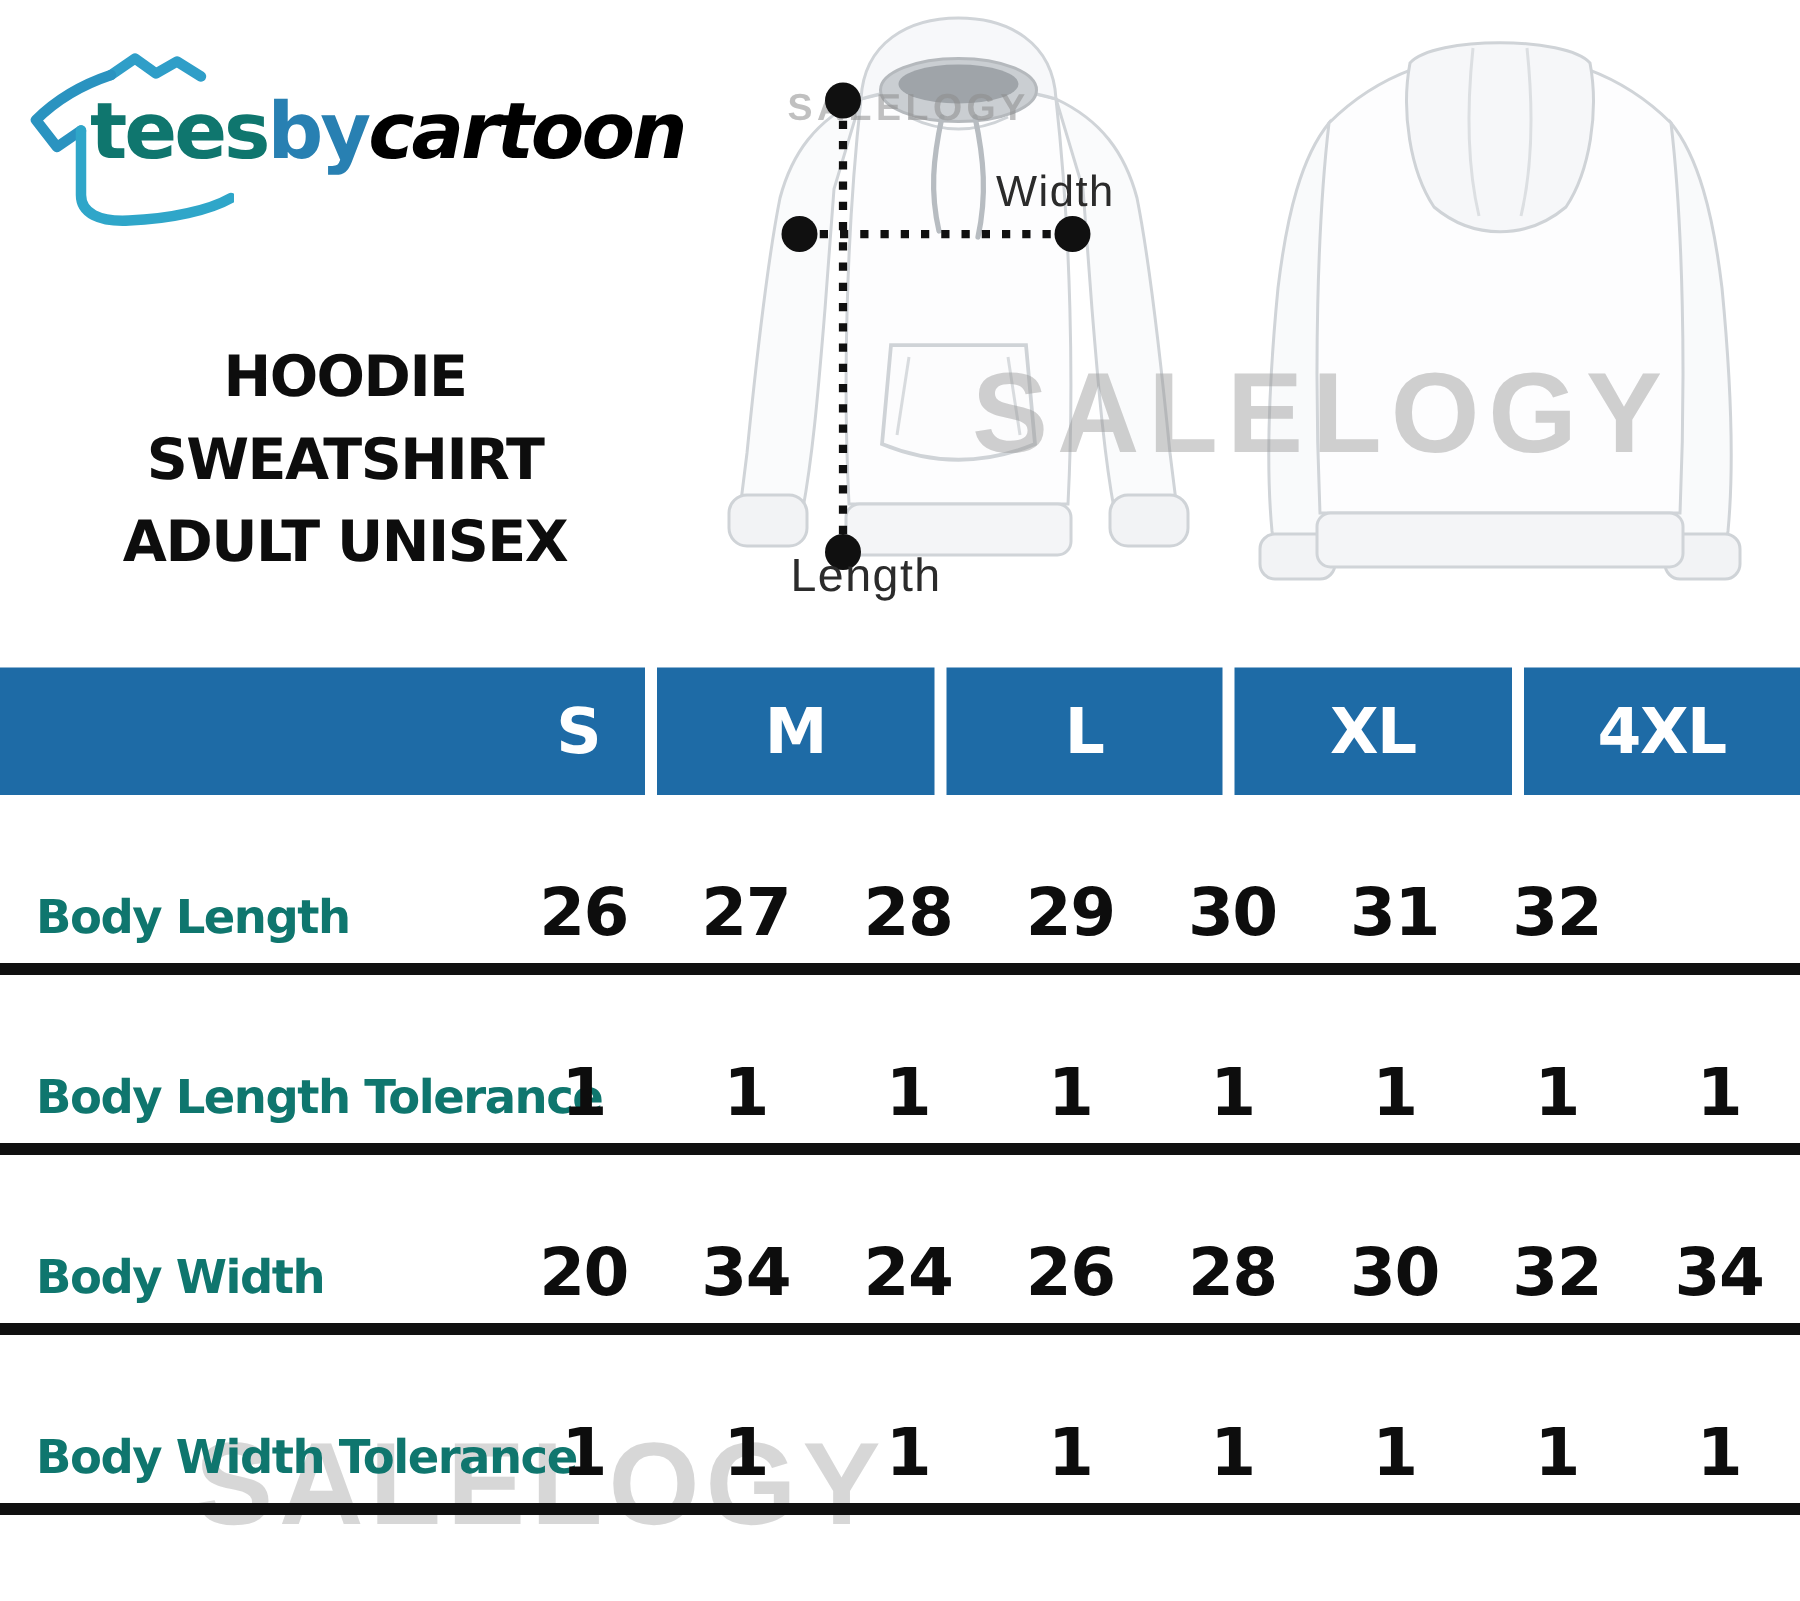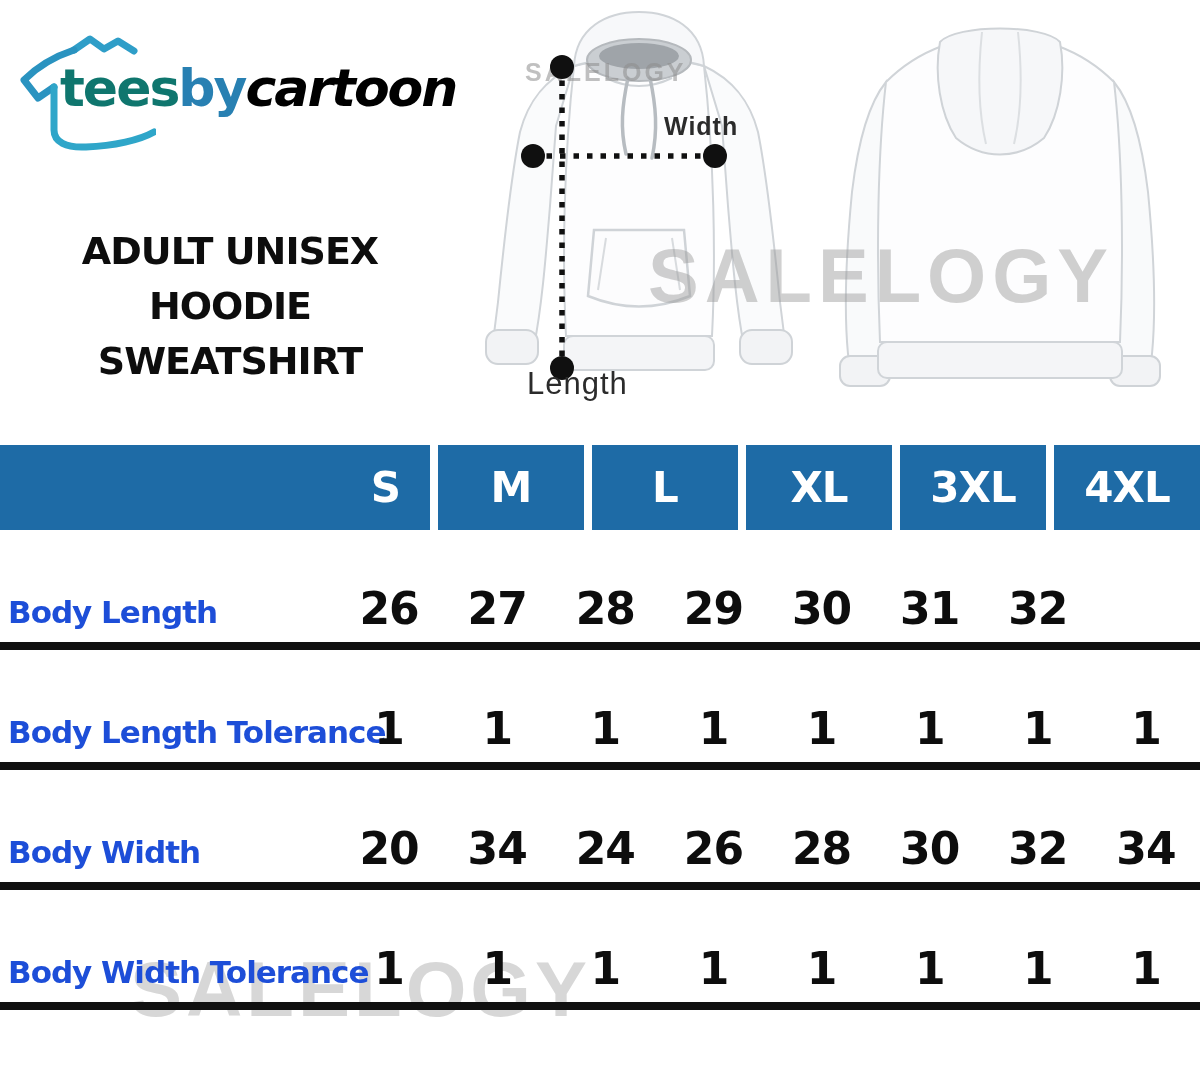--- a/index.html
+++ b/index.html
@@ -26,56 +26,56 @@
   .wm{position:absolute;font-family:"Liberation Sans",sans-serif;font-weight:bold;
       white-space:nowrap;z-index:2;}
   .wm-top{left:525px;top:58px;font-size:25px;letter-spacing:3px;color:rgba(140,140,140,0.55);}
   .wm-mid{left:648px;top:232px;font-size:76px;letter-spacing:6px;color:rgba(150,150,150,0.45);}
   .wm-bottom{left:130px;top:944px;font-size:78px;letter-spacing:4px;color:rgba(160,160,160,0.42);z-index:0;}
 
   
   .measure-svg{position:absolute;left:460px;top:0px;z-index:3;}
   .measure-label{position:absolute;z-index:3;font-family:"Liberation Sans",sans-serif;
                  color:#2b2b2b;letter-spacing:1px;}
-  .width-label{left:664px;top:112px;font-size:25px;font-weight:bold;}
+  .width-label{left:664px;top:112px;font-size:29px;}
   .length-label{left:527px;top:366px;font-size:31px;}
 
   
   .size-header{position:absolute;left:0;top:445px;width:1200px;height:85px;display:flex;z-index:2;}
   .hdr-seg1{width:430px;background:#1e6ba6;display:flex;align-items:center;
             justify-content:flex-end;padding-right:30px;box-sizing:border-box;}
   .hdr-cell{flex:1;margin-left:8px;background:#1e6ba6;display:flex;align-items:center;justify-content:center;}
   .hdr-size{color:#ffffff;font-size:42px;font-weight:bold;letter-spacing:-1px;}
 
   .rows{position:absolute;left:0;top:530px;width:1200px;z-index:1;}
   .size-row{width:1200px;height:120px;box-sizing:border-box;border-bottom:8px solid #101010;
             display:grid;grid-template-columns:335px repeat(8,1fr);align-items:end;
             padding-bottom:8px;}
-  .row-label{font-size:31px;font-weight:bold;color:#1d4ed8;padding-left:8px;
+  .row-label{font-size:31px;font-weight:bold;color:#0f766e;padding-left:24px;
              letter-spacing:-1px;white-space:nowrap;padding-bottom:4px;}
   .row-val{font-size:44px;font-weight:bold;color:#0d0d0d;text-align:center;letter-spacing:-1px;}
   .tol .row-val{font-size:44px;}
 </style>
 </head>
 <body>
 
 <div class="page">
 
   <svg class="logo-icon" viewBox="0 0 142 120" fill="none" xmlns="http://www.w3.org/2000/svg">
     <path d="M60,16 L76,5 L90,15 L104,7 L120,17" stroke="#2f9ec8" stroke-width="7" stroke-linecap="round" stroke-linejoin="round" fill="none"></path>
     <path d="M60,16 C42,22 24,32 10,46 L24,64 L40,53" stroke="#2a93c0" stroke-width="7" stroke-linecap="round" stroke-linejoin="round" fill="none"></path>
     <path d="M40,53 L40,96 C40,108 52,114 72,113 C100,112 126,106 140,98" stroke="#2fa6c9" stroke-width="7" stroke-linecap="round" fill="none"></path>
   </svg>
   <div class="logo-text">
     <span class="logo-tees">tees</span><span class="logo-by">by</span><span class="logo-cartoon">cartoon</span>
   </div>
 
   <div class="title">
+    <div>HOODIE SWEATSHIRT</div>
     <div>ADULT UNISEX</div>
-    <div>HOODIE SWEATSHIRT</div>
   </div>
 
   <svg class="hoodie-front" width="322" height="396" viewBox="0 0 322 396" xmlns="http://www.w3.org/2000/svg">
     <path d="M96,60 C66,74 50,96 42,126 C34,166 26,236 20,296 L16,328 C16,342 44,350 56,340 C64,300 68,248 72,200 L78,120 Z" fill="#fafbfc" stroke="#d0d4d8" stroke-width="2"></path>
     <path d="M226,60 C256,74 272,96 280,126 C288,166 296,236 302,296 L306,328 C306,342 278,350 266,340 C258,300 254,248 250,200 L244,120 Z" fill="#fafbfc" stroke="#d0d4d8" stroke-width="2"></path>
     <rect x="8" y="324" width="52" height="34" rx="12" fill="#f2f3f5" stroke="#cfd3d7" stroke-width="2"></rect>
     <rect x="262" y="324" width="52" height="34" rx="12" fill="#f2f3f5" stroke="#cfd3d7" stroke-width="2"></rect>
     <path d="M96,60 C140,48 182,48 226,60 C236,150 238,252 234,330 L88,330 C84,252 86,150 96,60 Z" fill="#fdfdfe" stroke="#d0d4d8" stroke-width="2"></path>
     <rect x="86" y="330" width="150" height="34" rx="9" fill="#f4f5f7" stroke="#d0d4d8" stroke-width="2"></rect>
     <path d="M96,60 C98,22 128,6 161,6 C194,6 224,22 226,60 C196,50 126,50 96,60 Z" fill="#f7f8fa" stroke="#d0d4d8" stroke-width="2"></path>
@@ -123,23 +123,20 @@
     <div class="hdr-cell">
         <span class="hdr-size">M</span>
       </div>
     <div class="hdr-cell">
         <span class="hdr-size">L</span>
       </div>
     <div class="hdr-cell">
         <span class="hdr-size">XL</span>
       </div>
     <div class="hdr-cell">
-        <span class="hdr-size">3XL</span>
-      </div>
-    <div class="hdr-cell">
         <span class="hdr-size">4XL</span>
       </div>
   </div>
 
   <div class="rows">
 
     <div class="size-row">
       <div class="row-label">Body Length</div>
       <div class="row-val">26</div>
       <div class="row-val">27</div>

